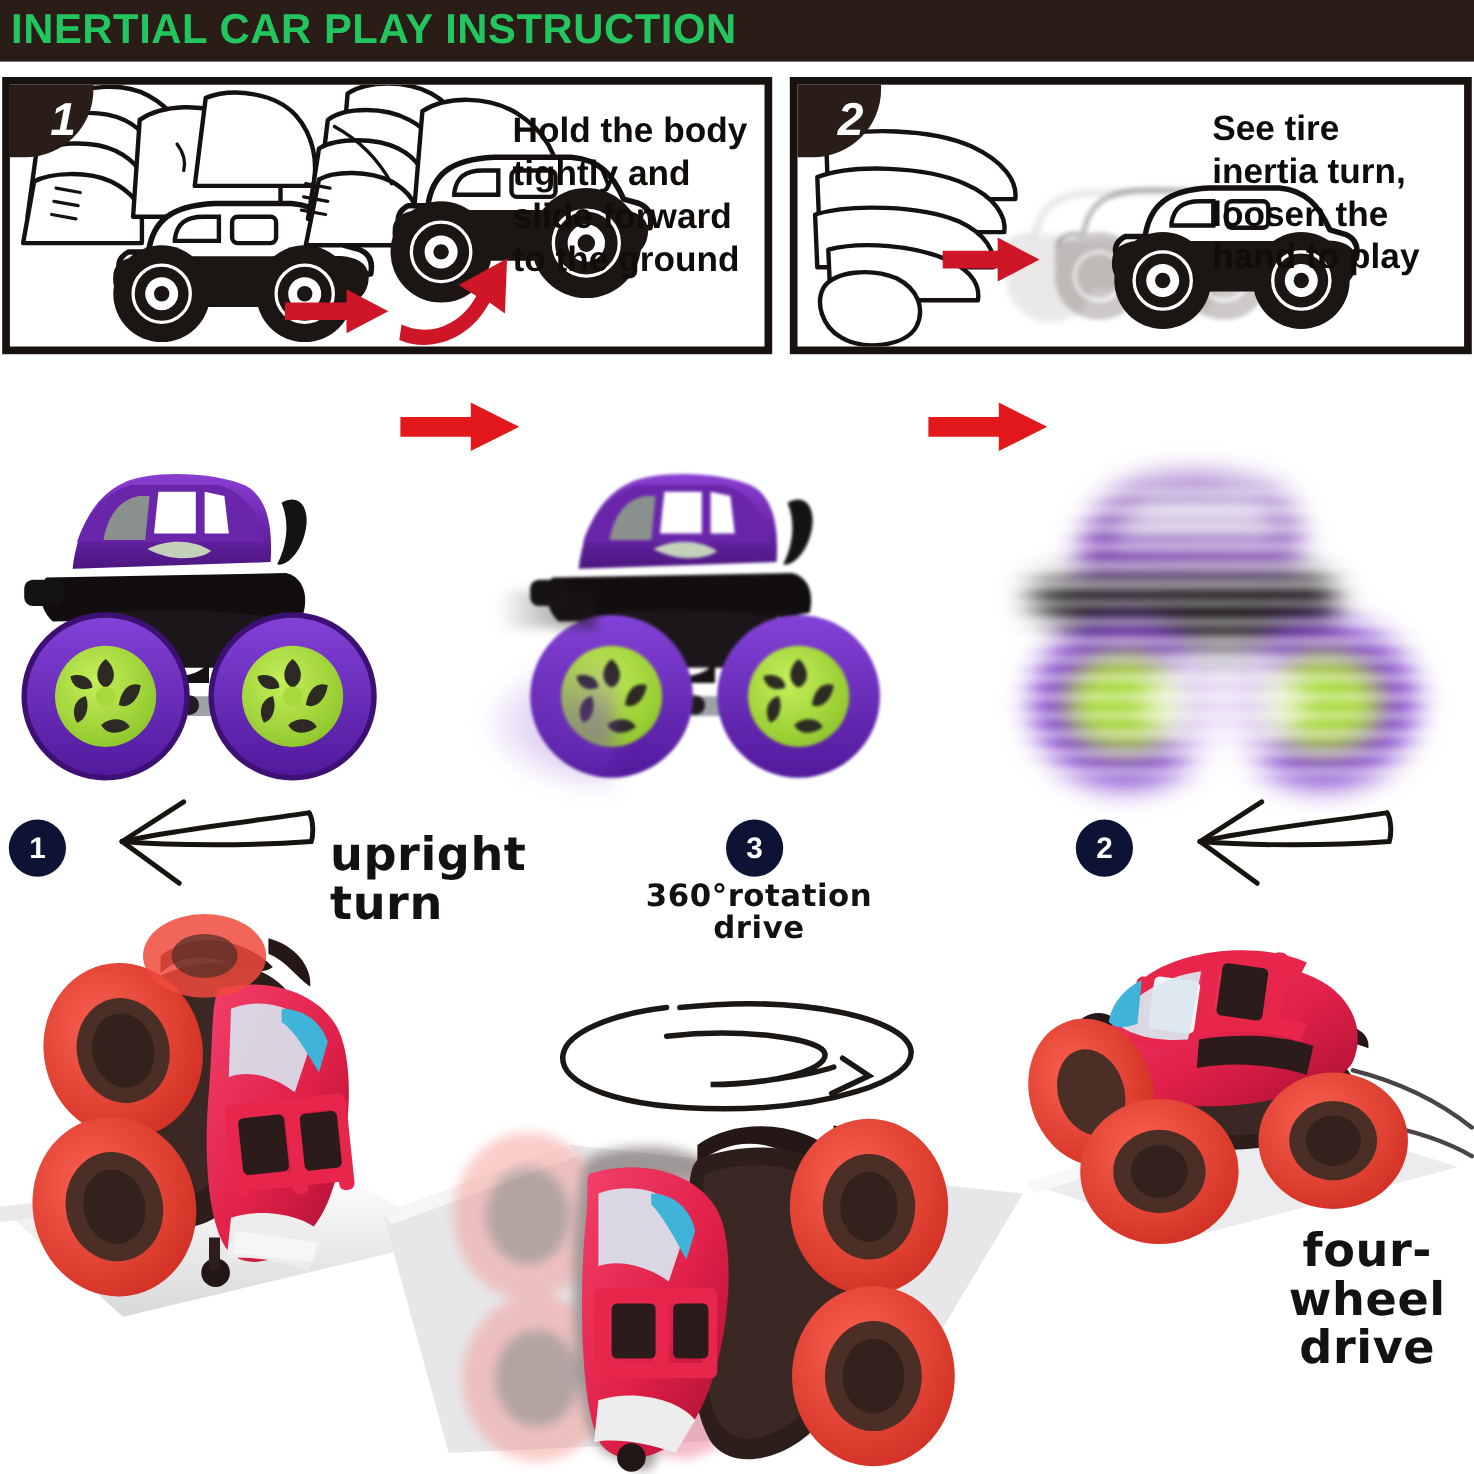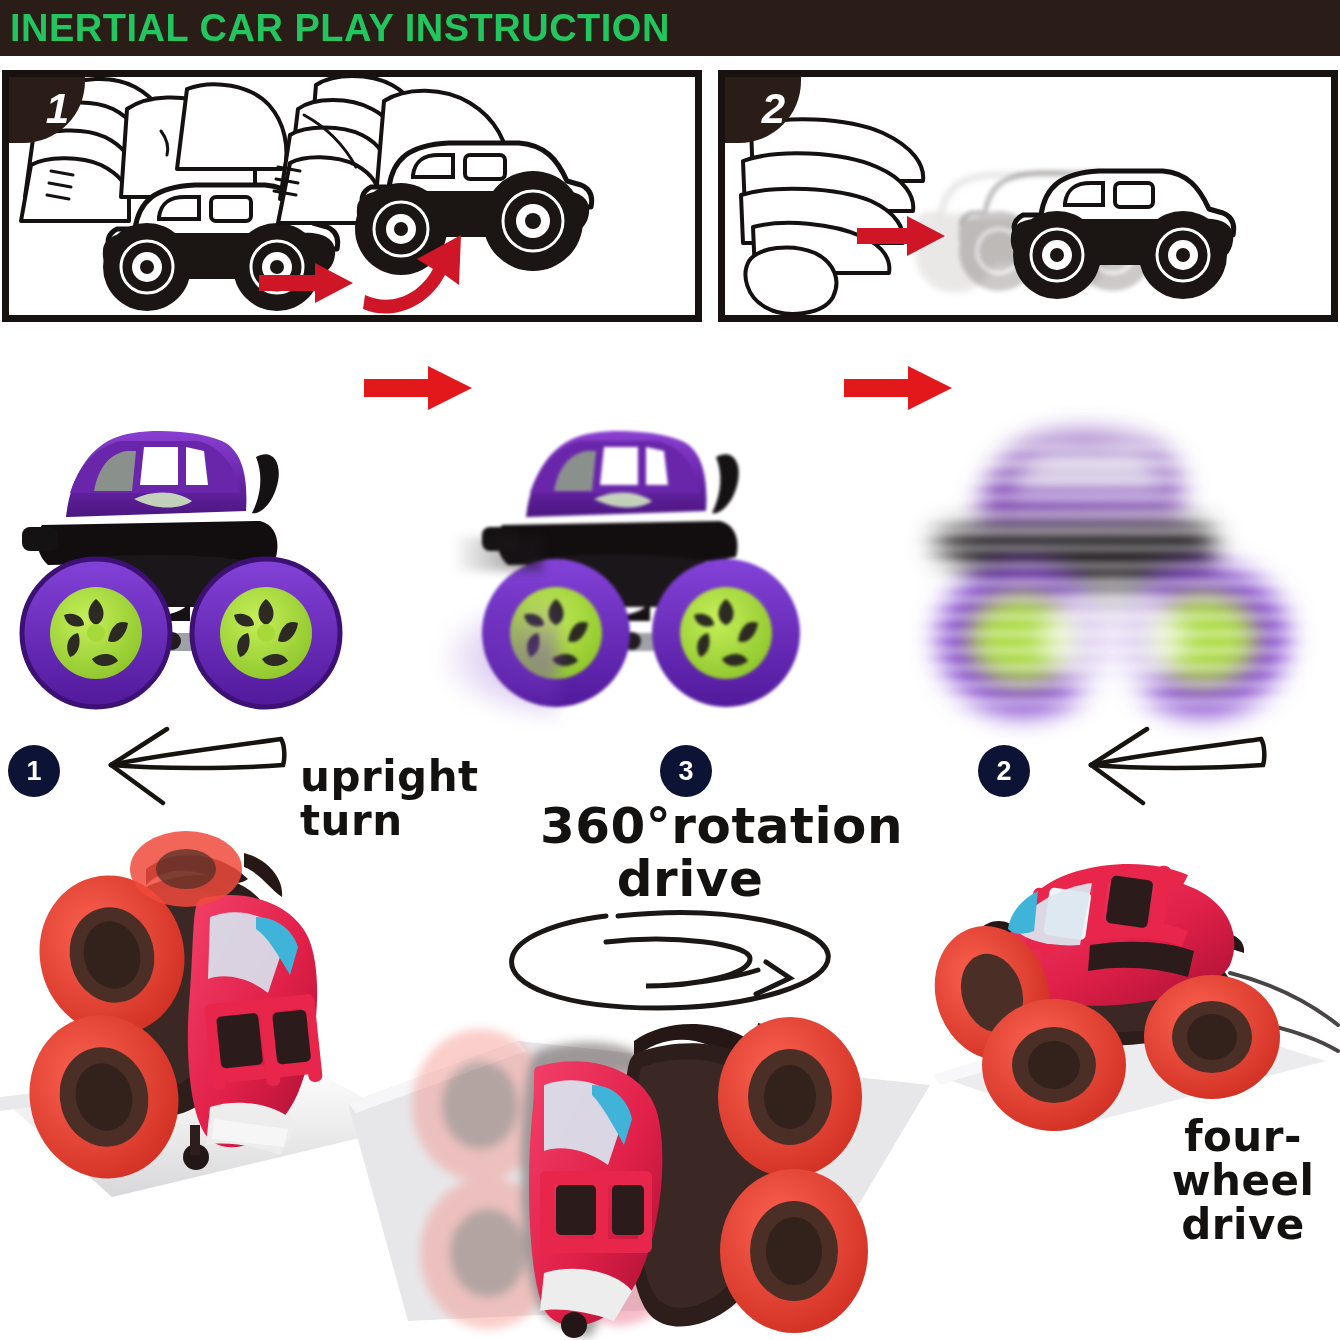--- a/index.html
+++ b/index.html
@@ -102,21 +102,21 @@
     color: #141210;
     font-family: "DejaVu Sans", sans-serif;
     font-weight: bold;
     font-size: 42px;
     line-height: 1.05;
     letter-spacing: 0.5px;
     z-index: 6;
     white-space: pre-line;
   }
   #label-upright   { left: 300px; top: 40px; width: 230px; text-align: left; }
-  #label-rotation  { left: 540px; top: 85px; width: 300px; text-align: center; font-size: 50px; }
+  #label-rotation  { left: 540px; top: 85px; width: 300px; text-align: center; font-size: 28px; }
   #label-fourwheel { left: 1118px; top: 400px; width: 250px; text-align: center; }
 
   svg { display: block; overflow: visible; }
 </style>
 </head>
 <body>
 
 <div id="title-bar">
   <div id="title-text">INERTIAL CAR PLAY INSTRUCTION</div>
 </div>
@@ -189,20 +189,21 @@
     <circle cx="206" cy="96" r="8" fill="#1b1514"></circle>
   </svg>
 
   <svg class="art red-arrow" style="left:248px; top:182px;" width="100" height="48" viewBox="0 0 100 48">
     <path d="M2 16 L 58 16 L 58 4 L 96 24 L 58 44 L 58 32 L 2 32 Z" fill="#cf1626"></path>
   </svg>
   <svg class="art red-arrow" style="left:352px; top:152px;" width="110" height="82" viewBox="0 0 110 82">
     <path d="M4 66 C 30 78, 58 66, 72 40 L 56 30 L 100 6 L 98 56 L 84 46 C 66 80, 30 92, 2 80 Z" fill="#cf1626"></path>
   </svg>
 
+  <div class="panel-text">Hold the body tightly and slide forward to the ground</div>
 </div>
 
 <div class="panel" id="panel-2">
   <div class="corner-badge">
     <span>2</span>
   </div>
 
   <svg class="art" style="left:12px; top:34px;" width="250" height="220" viewBox="0 0 250 220">
     <g fill="#ffffff" stroke="#141110" stroke-width="4" stroke-linejoin="round" stroke-linecap="round">
       <path d="M14 16 C 44 4, 110 6, 146 22 C 176 36, 188 54, 186 70 L 16 70 Z"></path>
@@ -240,20 +241,21 @@
     <circle cx="70" cy="104" r="7" fill="#1b1514"></circle>
     <circle cx="196" cy="104" r="26" fill="none" stroke="#ffffff" stroke-width="3"></circle>
     <circle cx="196" cy="104" r="15" fill="#ffffff"></circle>
     <circle cx="196" cy="104" r="7" fill="#1b1514"></circle>
   </svg>
 
   <svg class="art red-arrow" style="left:130px; top:136px;" width="92" height="46" viewBox="0 0 92 46">
     <path d="M2 15 L 52 15 L 52 3 L 90 23 L 52 43 L 52 31 L 2 31 Z" fill="#cf1626"></path>
   </svg>
 
+  <div class="panel-text">See tire inertia turn, loosen the hand to play</div>
 </div>
 
 <div id="photo-row">
 
   
   <svg class="red-arrow" style="position:absolute; left:362px; top:8px;" width="112" height="50" viewBox="0 0 112 50">
     <path d="M2 16 L 66 16 L 66 3 L 110 25 L 66 47 L 66 34 L 2 34 Z" fill="#e2181a"></path>
   </svg>
   
   <svg class="red-arrow" style="position:absolute; left:842px; top:8px;" width="112" height="50" viewBox="0 0 112 50">

